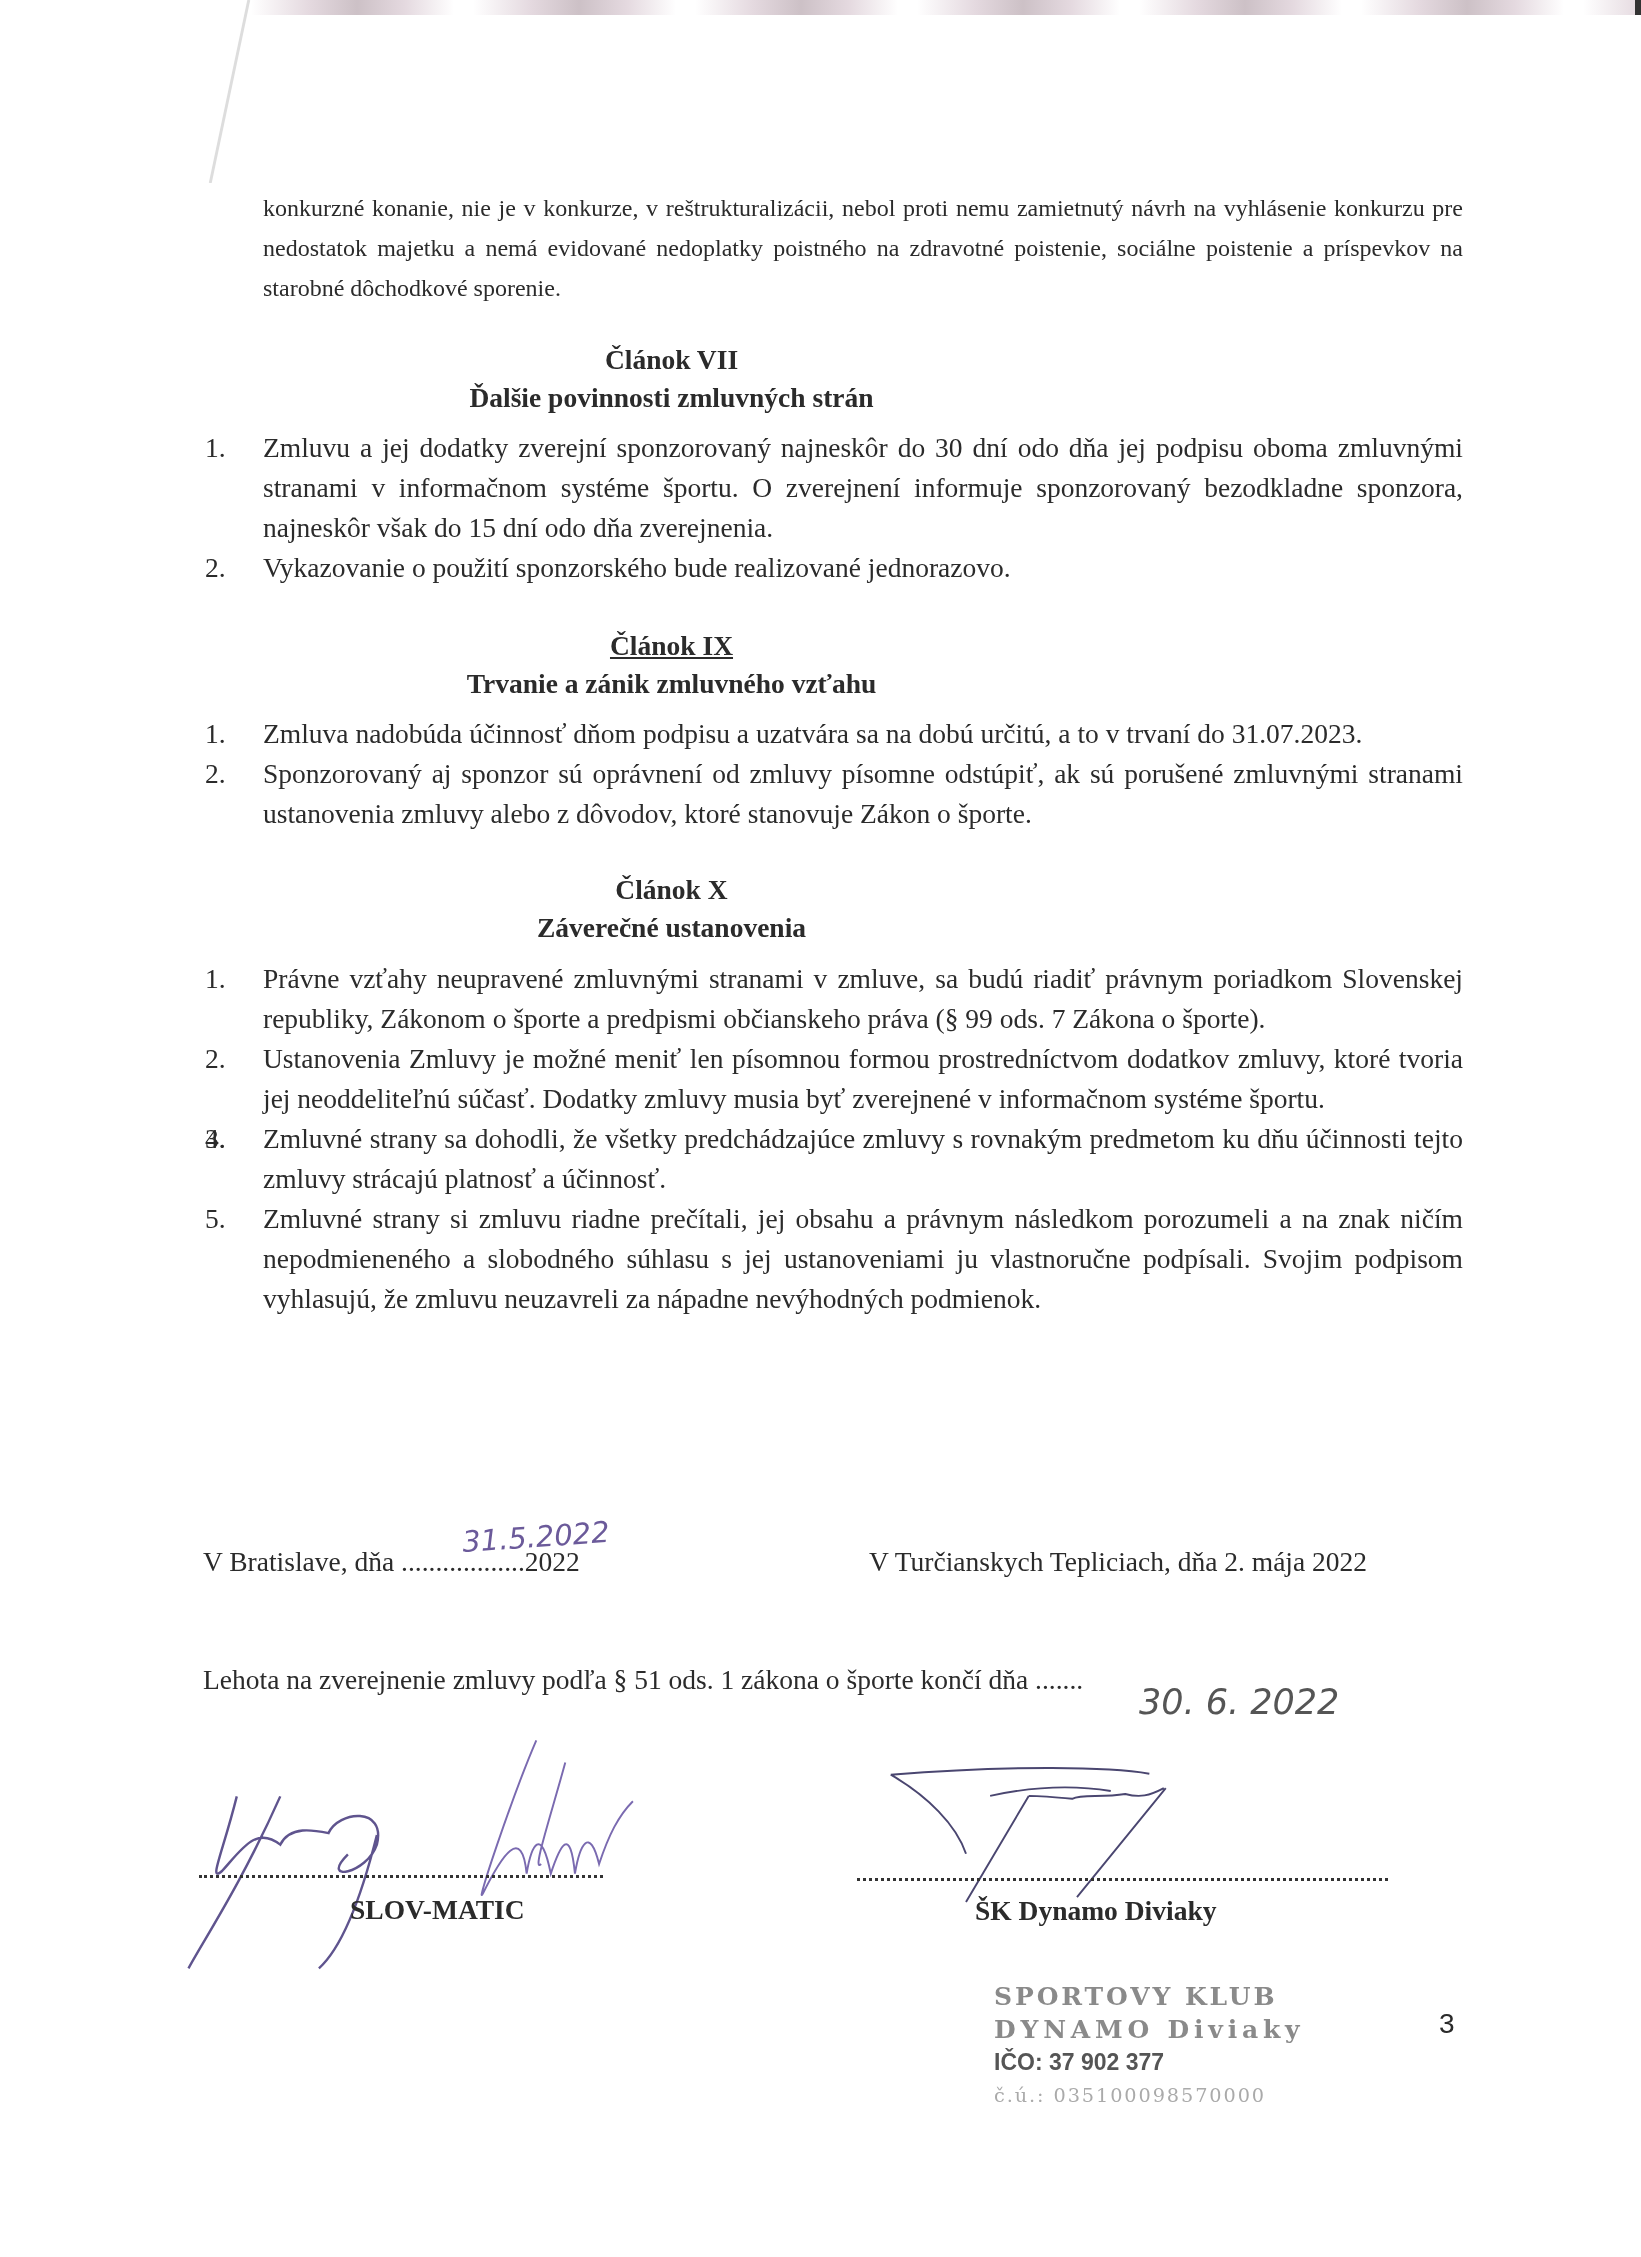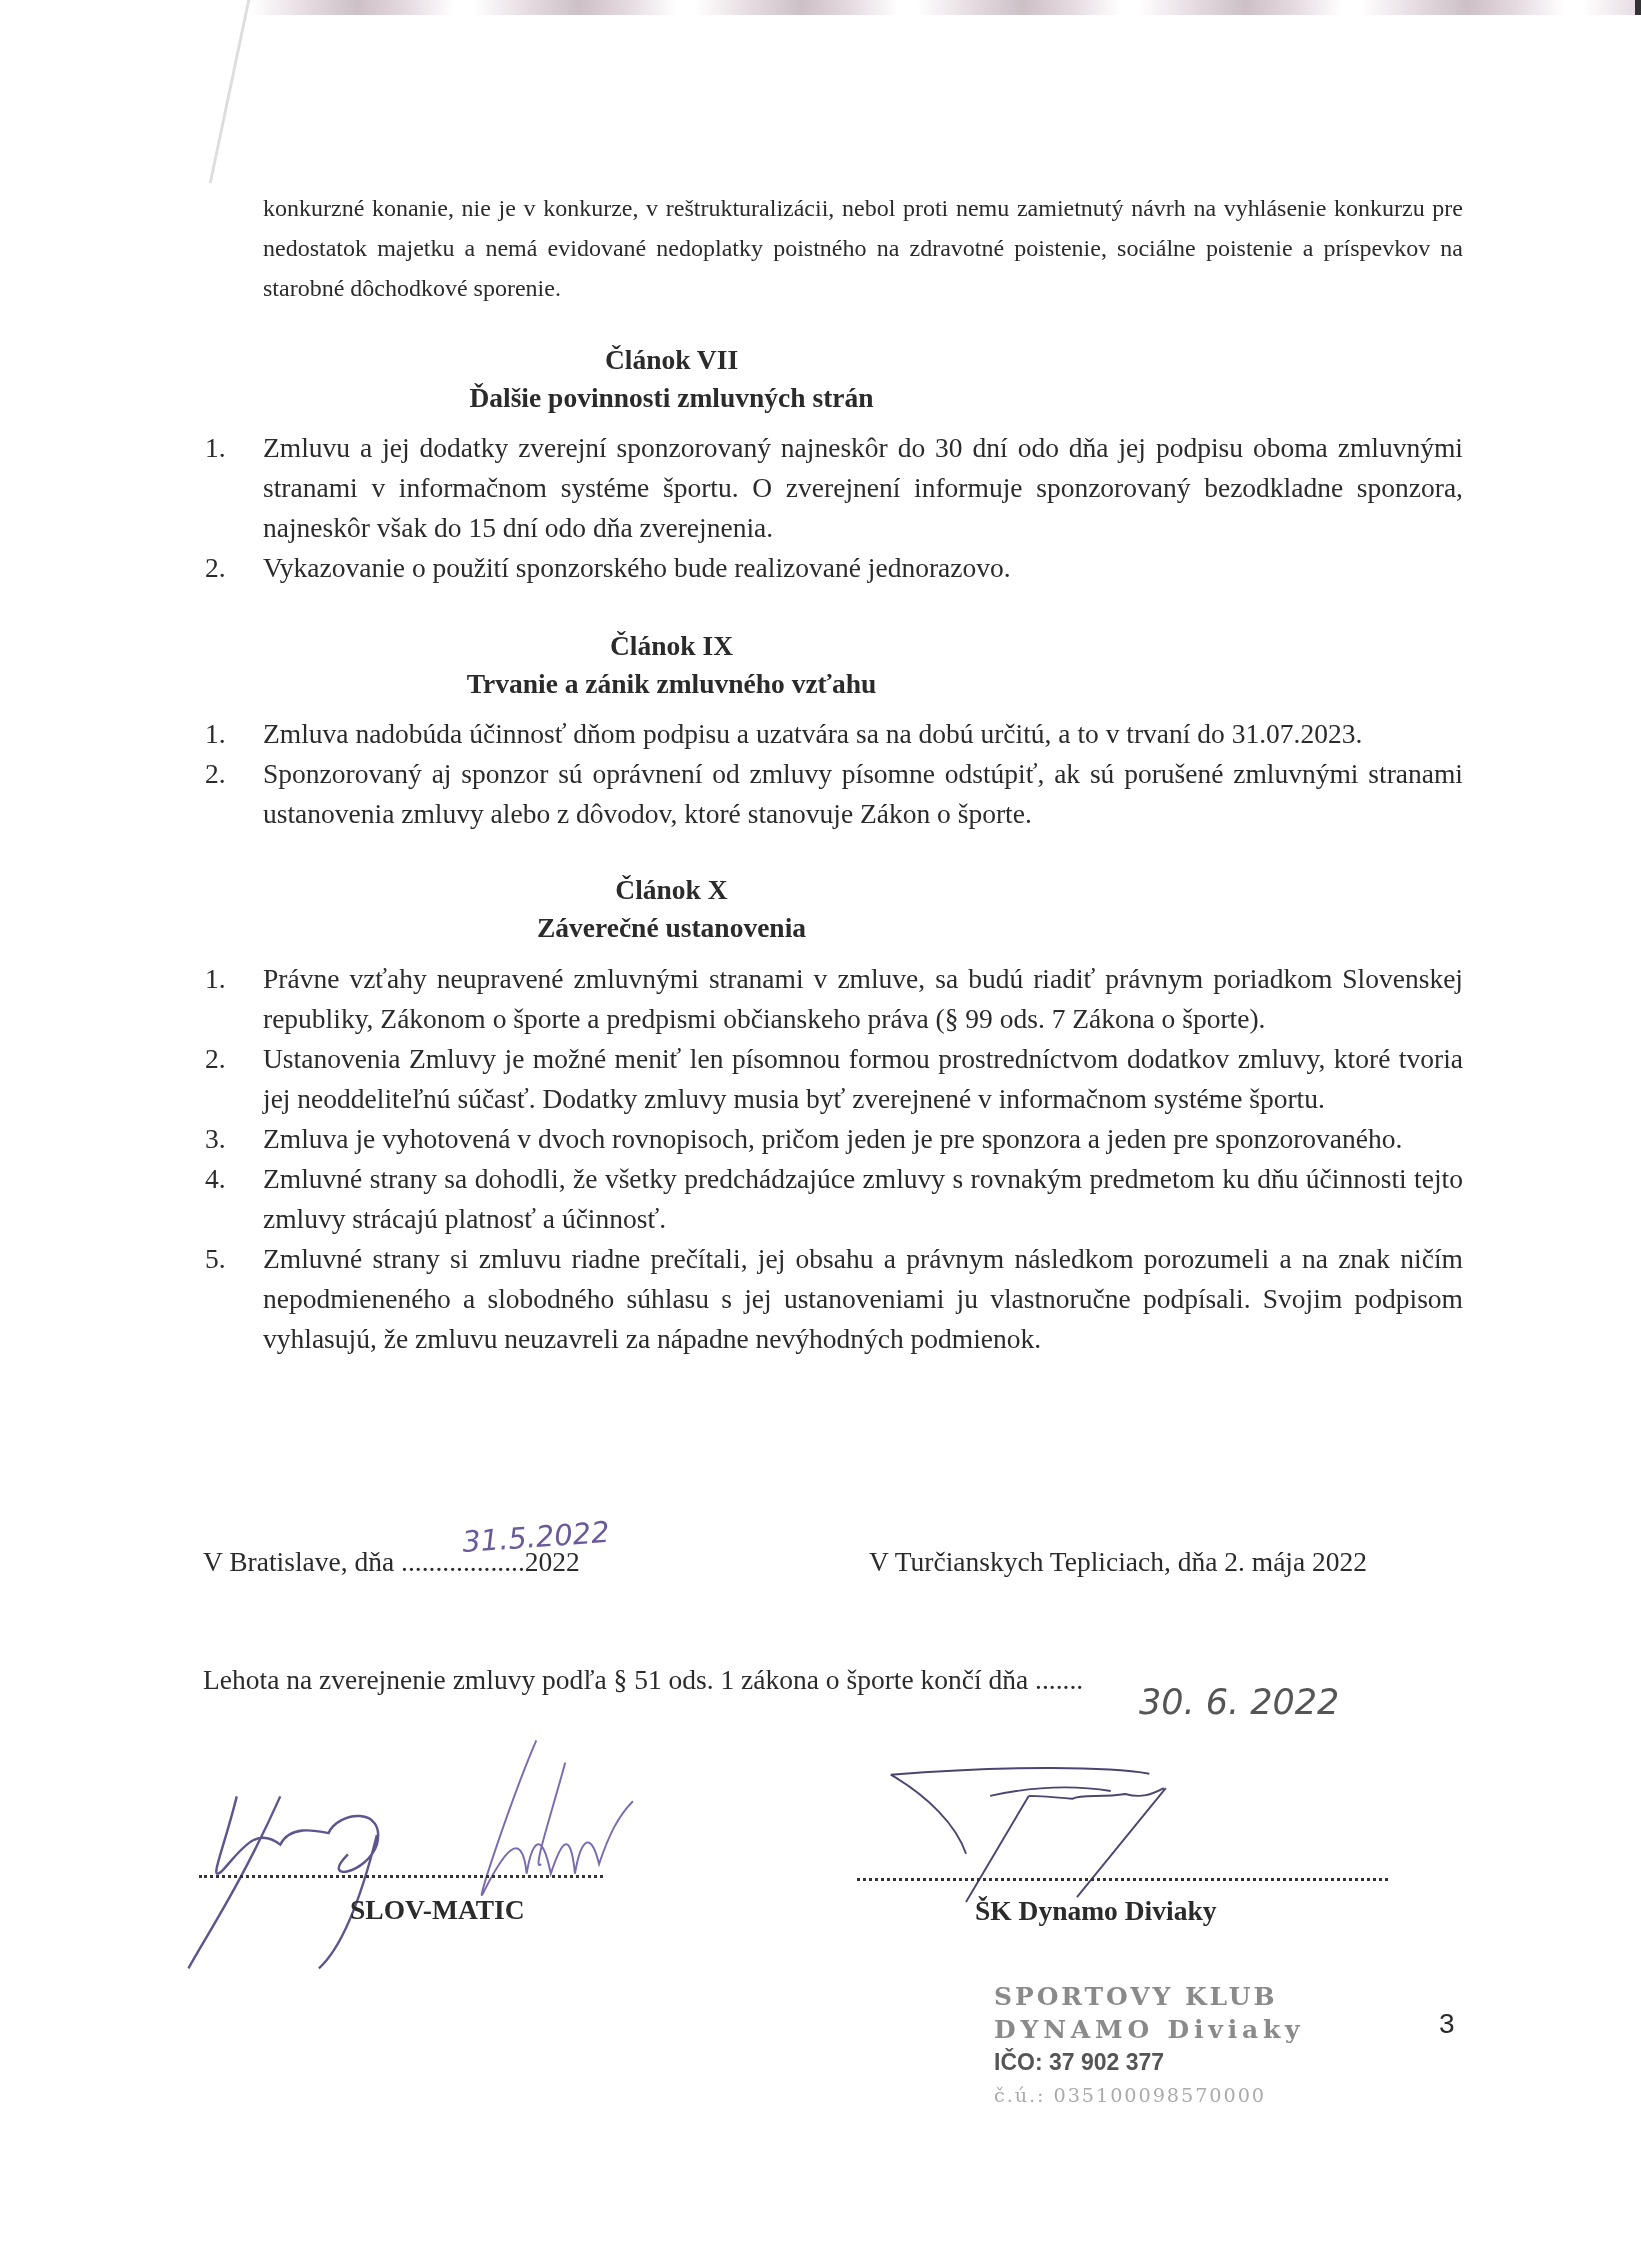--- a/index.html
+++ b/index.html
@@ -67,33 +67,33 @@
 
 <div class="para" style="top:188px; left:263px;">konkurzné konanie, nie je v konkurze, v reštrukturalizácii, nebol proti nemu zamietnutý návrh na vyhlásenie konkurzu pre nedostatok majetku a nemá evidované nedoplatky poistného na zdravotné poistenie, sociálne poistenie a príspevkov na starobné dôchodkové sporenie.</div>
 
 <div class="heading" style="top:340px;">Článok VII</div>
 <div class="heading" style="top:378px;">Ďalšie povinnosti zmluvných strán</div>
 <ol class="items" style="top:428px;">
   <li><span class="num">1.</span><span>Zmluvu a jej dodatky zverejní sponzorovaný najneskôr do 30 dní odo dňa jej podpisu oboma zmluvnými stranami v informačnom systéme športu. O zverejnení informuje sponzorovaný bezodkladne sponzora, najneskôr však do 15 dní odo dňa zverejnenia.</span></li>
   <li><span class="num">2.</span><span>Vykazovanie o použití sponzorského bude realizované jednorazovo.</span></li>
 </ol>
 
-<div class="heading" style="top:626px;">Článok IX</div>
+<div class="heading" style="top:626px;text-decoration:underline;">Článok IX</div>
 <div class="heading" style="top:664px;">Trvanie a zánik zmluvného vzťahu</div>
 <ol class="items" style="top:714px;">
   <li><span class="num">1.</span><span>Zmluva nadobúda účinnosť dňom podpisu a uzatvára sa na dobú určitú, a to v trvaní do 31.07.2023.</span></li>
   <li><span class="num">2.</span><span>Sponzorovaný aj sponzor sú oprávnení od zmluvy písomne odstúpiť, ak sú porušené zmluvnými stranami ustanovenia zmluvy alebo z dôvodov, ktoré stanovuje Zákon o športe.</span></li>
 </ol>
 
 <div class="heading" style="top:870px;">Článok X</div>
 <div class="heading" style="top:908px;">Záverečné ustanovenia</div>
 <ol class="items" style="top:959px;">
   <li><span class="num">1.</span><span>Právne vzťahy neupravené zmluvnými stranami v zmluve, sa budú riadiť právnym poriadkom Slovenskej republiky, Zákonom o športe a predpismi občianskeho práva (§ 99 ods. 7 Zákona o športe).</span></li>
   <li><span class="num">2.</span><span>Ustanovenia Zmluvy je možné meniť len písomnou formou prostredníctvom dodatkov zmluvy, ktoré tvoria jej neoddeliteľnú súčasť. Dodatky zmluvy musia byť zverejnené v informačnom systéme športu.</span></li>
-  <li><span class="num">3.</span><span>Zmluva je vyhotovená v dvoch rovnopisoch, pričom jeden je pre sponzora a jeden pre sponzorovaného.</span></li>
+  <li><span class="num">3.</span></li>
   <li><span class="num">4.</span><span>Zmluvné strany sa dohodli, že všetky predchádzajúce zmluvy s rovnakým predmetom ku dňu účinnosti tejto zmluvy strácajú platnosť a účinnosť.</span></li>
   <li><span class="num">5.</span><span>Zmluvné strany si zmluvu riadne prečítali, jej obsahu a právnym následkom porozumeli a na znak ničím nepodmieneného a slobodného súhlasu s jej ustanoveniami ju vlastnoručne podpísali. Svojim podpisom vyhlasujú, že zmluvu neuzavreli za nápadne nevýhodných podmienok.</span></li>
 </ol>
 
 <div class="line-text" style="left:203px; top:1542px;">
   <span>V Bratislave, dňa</span>
   <span>..................</span><span>2022</span>
 </div>
 <div class="hand" style="left:462px; top:1520px; font-size:29px; transform:rotate(-4deg);">31.5.2022</div>
 

